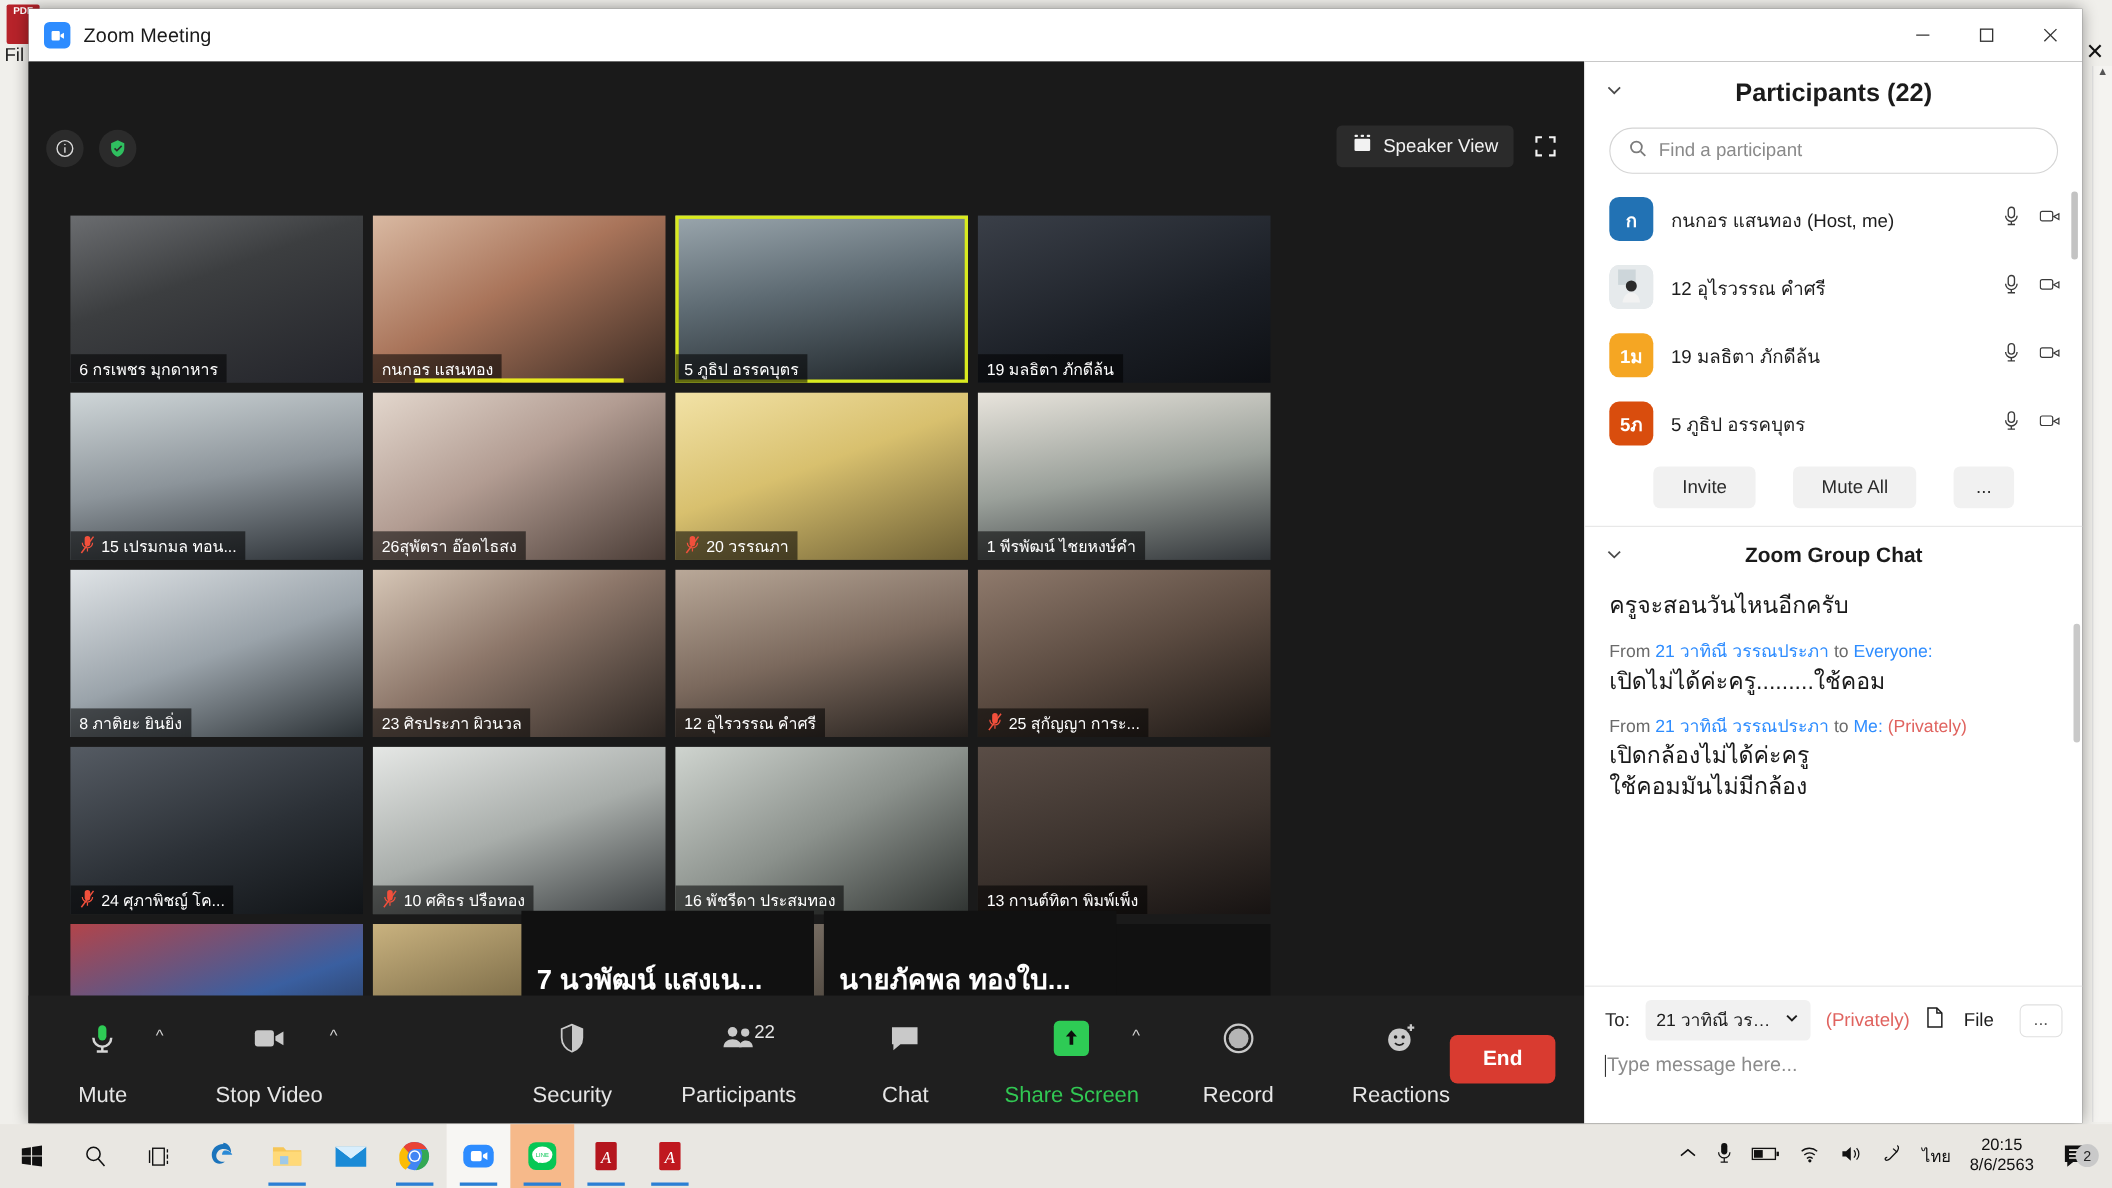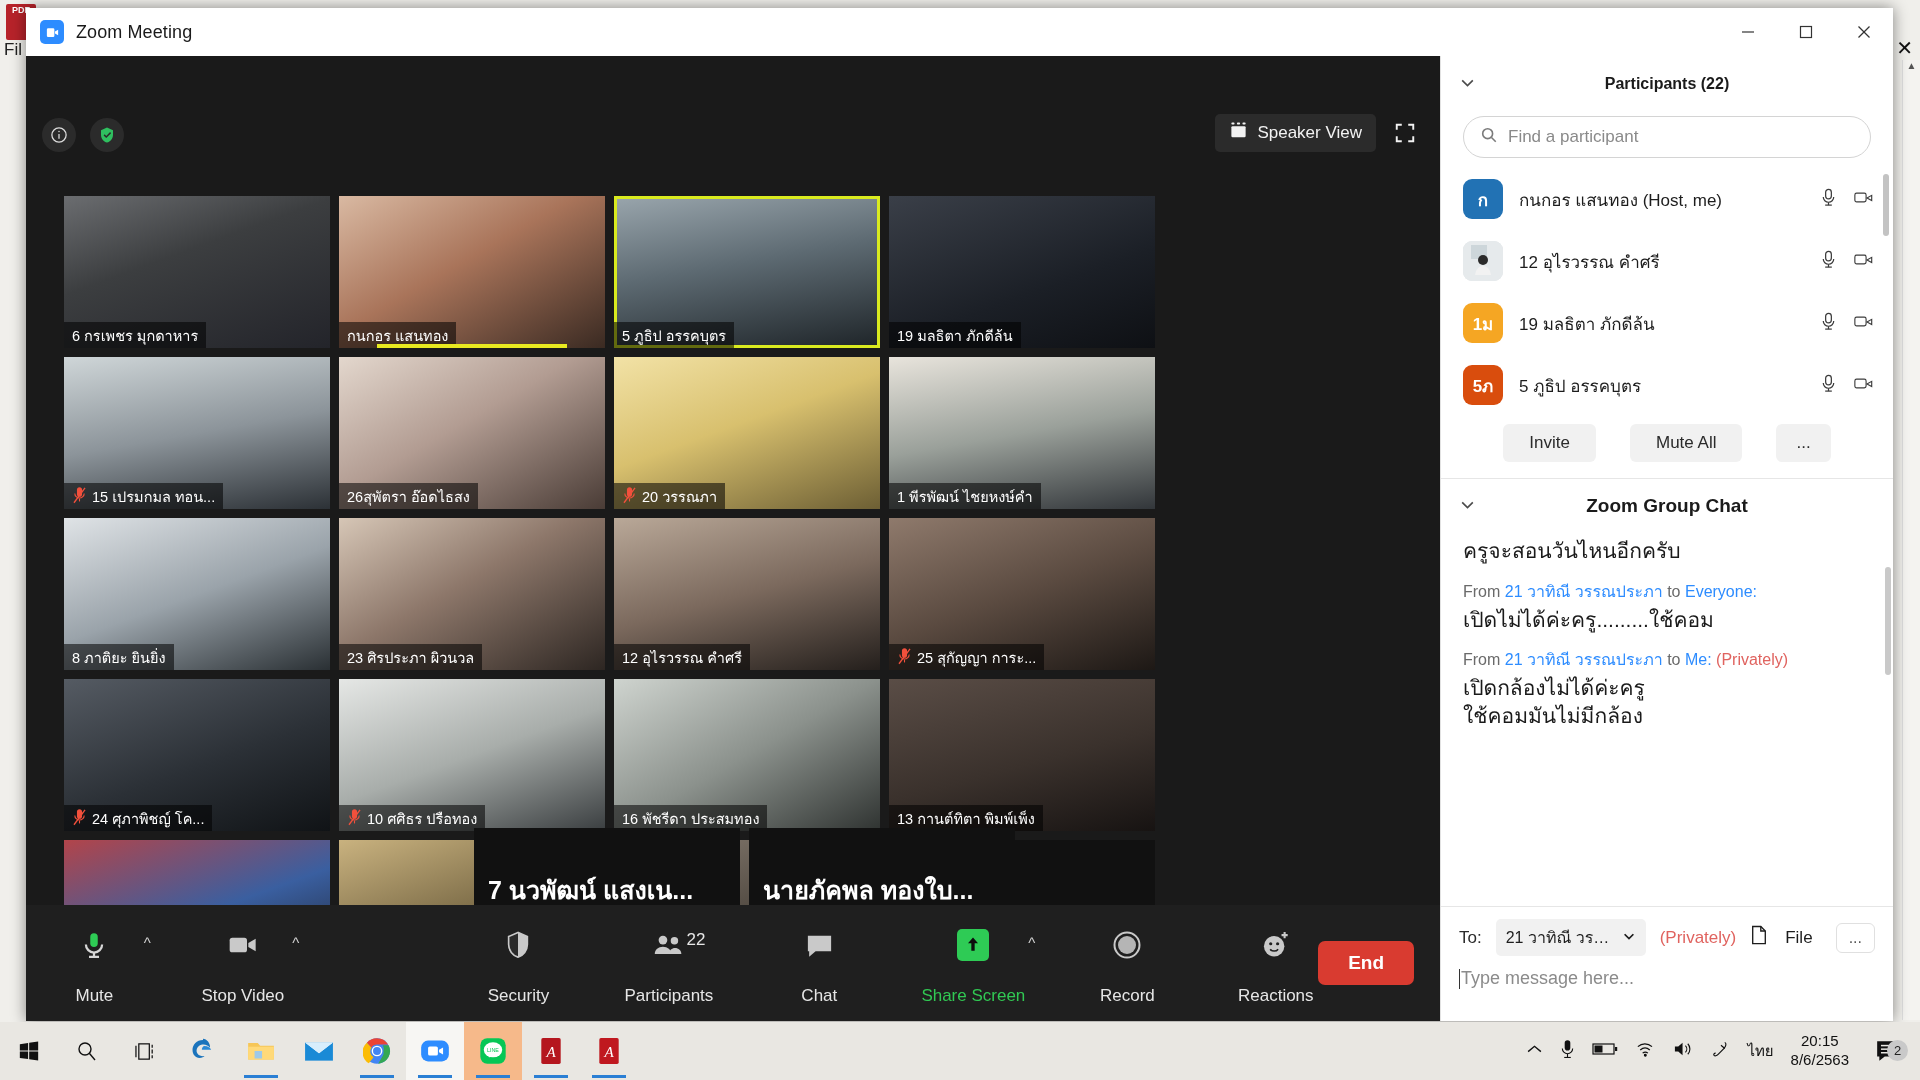--- a/index.html
+++ b/index.html
@@ -151,21 +151,21 @@
   
   #toolbar {
     position:absolute; left:0; right:0; bottom:0; height:116px;
     background:#1f1f1f; display:flex; align-items:center; padding: 0 26px;
   }
   .tb-item {
     display:flex; flex-direction:column; align-items:center; justify-content:center;
     color:#e6e6e6; width: 96px; position:relative; padding-top:4px;
   }
   .tb-item .ico { height:42px; display:flex; align-items:center; justify-content:center;}
-  .tb-item .lbl { font-size:17px; margin-top:20px; white-space:nowrap;}
+  .tb-item .lbl { font-size:20px; margin-top:20px; white-space:nowrap;}
   .tb-caret {
     position:absolute; right:-14px; top:14px; color:#d0d0d0; font-size:15px;
   }
   .tb-gap { width: 72px; }
   .tb-badge { position:absolute; left:62px; top:10px; color:#e6e6e6; font-size:17px;}
   .green { color:#31c853 !important; }
   .share-sq {
     width:32px; height:32px; background:#2ecb55; border-radius:5px;
     display:flex; align-items:center; justify-content:center; color:#0d0d0d;
   }
@@ -177,21 +177,21 @@
   
   #right-panel {
     width: 453px; background:#fff; display:flex; flex-direction:column;
     border-left:1px solid #e2e2e2; position:relative;
   }
   .panel-head {
     height: 56px; display:flex; align-items:center; position:relative;
     justify-content:center; padding:0 16px;
   }
   .panel-head .chev { position:absolute; left:18px; color:#4b4b4b; font-size:16px;}
-  .panel-head .h-title { font-size:16px; color:#1b1b1b; font-weight:bold; }
+  .panel-head .h-title { font-size:23px; color:#1b1b1b; font-weight:bold; }
   .search-wrap { padding: 4px 22px 10px; }
   .search-box {
     height:42px; border:1px solid #d4d4d4; border-radius:21px;
     display:flex; align-items:center; gap:10px; padding: 0 16px;
     color:#7b7b7b; font-size:17px;
   }
   .search-box input {
     border:none; outline:none; font-size:17px; color:#444; flex:1;
     font-family:"Liberation Sans", sans-serif; background:transparent;
   }
@@ -238,21 +238,21 @@
   }
   .msg { margin-bottom: 14px; }
   .msg-meta { font-size:16px; color:#6a6a6a; margin-bottom:2px; }
   .msg-meta .who { color:#2d8cff; }
   .msg-meta .priv { color:#e0635f; }
   .msg-text { font-size:21px; color:#1a1a1a; line-height:1.32; }
   .chat-scroll {
     position:absolute; right:2px; top:34px; width:6px; height:108px;
     background:#c9c9c9; border-radius:3px;
   }
-  #chat-compose { border-top:1px solid #e6e6e6; padding: 12px 18px 10px;}
+  #chat-compose { border-top:1px solid #e6e6e6; padding: 12px 18px 20px;}
   .compose-row1 {
     display:flex; align-items:center; gap:14px; margin-bottom:8px;
   }
   .to-label { font-size:17px; color:#2b2b2b; }
   .to-select {
     background:#f1f1f1; border-radius:5px; padding: 6px 10px;
     font-size:16px; color:#1d1d1d; display:flex; align-items:center; gap:12px;
     max-width:150px;
   }
   .to-select .nm { white-space:nowrap; overflow:hidden; text-overflow:ellipsis;}

